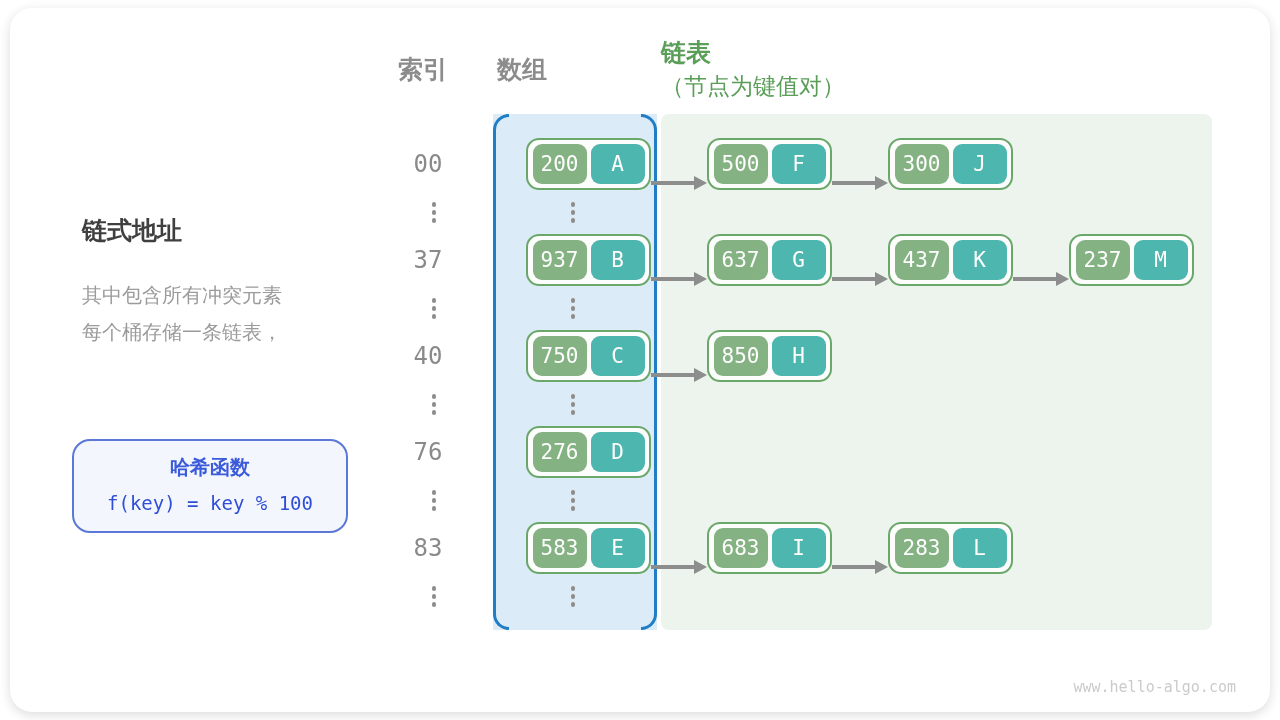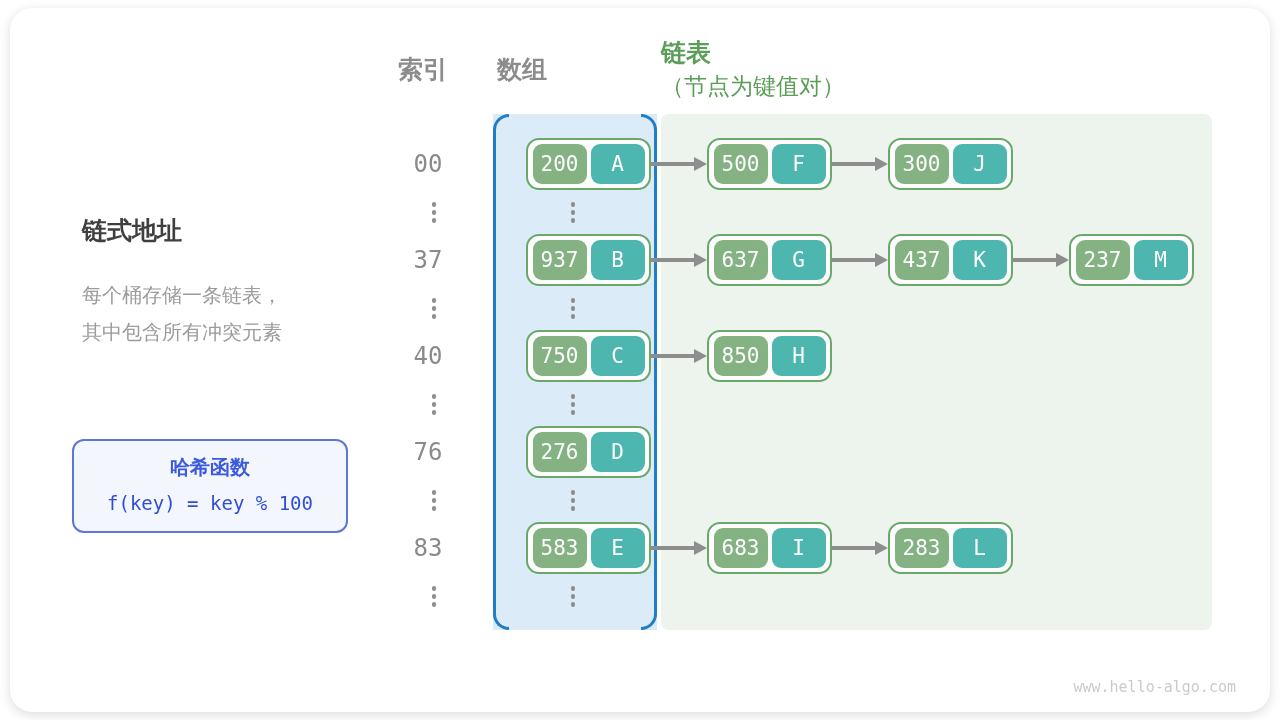--- a/index.html
+++ b/index.html
@@ -42,21 +42,21 @@
   .bracket{position:absolute;top:0;bottom:0;width:16px;box-sizing:border-box;border:3px solid #1f7ec5;}
   .bracket.left{left:0;border-right:none;border-radius:16px 0 0 16px;}
   .bracket.right{right:0;border-left:none;border-radius:0 16px 16px 0;}
 
   
   .row{position:absolute;left:400px;height:52px;display:flex;align-items:center;z-index:3;}
   .idx{
     width:56px;text-align:center;font-family:"DejaVu Sans Mono",monospace;
     font-size:24px;color:#8a8a8a;
   }
-  .nodes{display:flex;align-items:center;margin-left:54px;padding-left:16px;}
+  .nodes{display:flex;align-items:flex-end;margin-left:54px;padding-left:16px;}
 
   .node{
     box-sizing:border-box;width:125px;height:52px;
     display:flex;align-items:center;justify-content:center;gap:4px;
     background:#fcfdfc;border:2.5px solid #6aa86a;border-radius:13px;
     flex:none;
   }
   .cell{
     width:54px;height:40px;border-radius:9px;
     display:flex;align-items:center;justify-content:center;
@@ -78,21 +78,21 @@
     position:absolute;width:14px;display:flex;flex-direction:column;
     align-items:center;gap:3.5px;z-index:3;
   }
   .dots i{width:4.5px;height:4.5px;border-radius:50%;background:#8d8d8d;}
 
   
   .side-title{position:absolute;left:82px;top:214px;font-size:25px;font-weight:bold;color:#3f3f3f;}
   .side-desc{position:absolute;left:82px;top:277px;font-size:20px;line-height:37px;color:#9b9b9b;}
   .hash-box{
     position:absolute;left:72px;top:439px;width:276px;height:94px;box-sizing:border-box;
-    border:2px solid #5b77d7;border-radius:12px;background:#f3f6fd;
+    border:2px solid #5b77d7;border-radius:18px;background:#f3f6fd;
     text-align:center;
   }
   .hash-title{margin-top:13px;font-size:20px;font-weight:bold;color:#3b5bdb;}
   .hash-formula{margin-top:11px;font-family:"DejaVu Sans Mono",monospace;font-size:19px;color:#2f4ed4;}
 
   .watermark{
     position:absolute;right:44px;bottom:24px;
     font-family:"DejaVu Sans Mono",monospace;font-size:15px;color:#cbcbcb;
   }
 </style>
@@ -273,21 +273,21 @@
     <i></i>
   </div>
 <div class="dots" style="left:566px;top:586px">
     <i></i>
     <i></i>
     <i></i>
   </div>
 
 <div class="side-title">链式地址</div>
 <div class="side-desc">
+  <div>其中包含所有冲突元素</div>
   <div>每个桶存储一条链表，</div>
-  <div>其中包含所有冲突元素</div>
 </div>
 <div class="hash-box">
   <div class="hash-title">哈希函数</div>
   <div class="hash-formula">f(key) = key % 100</div>
 </div>
 
 <div class="watermark">www.hello-algo.com</div>
 
 </body></html>

